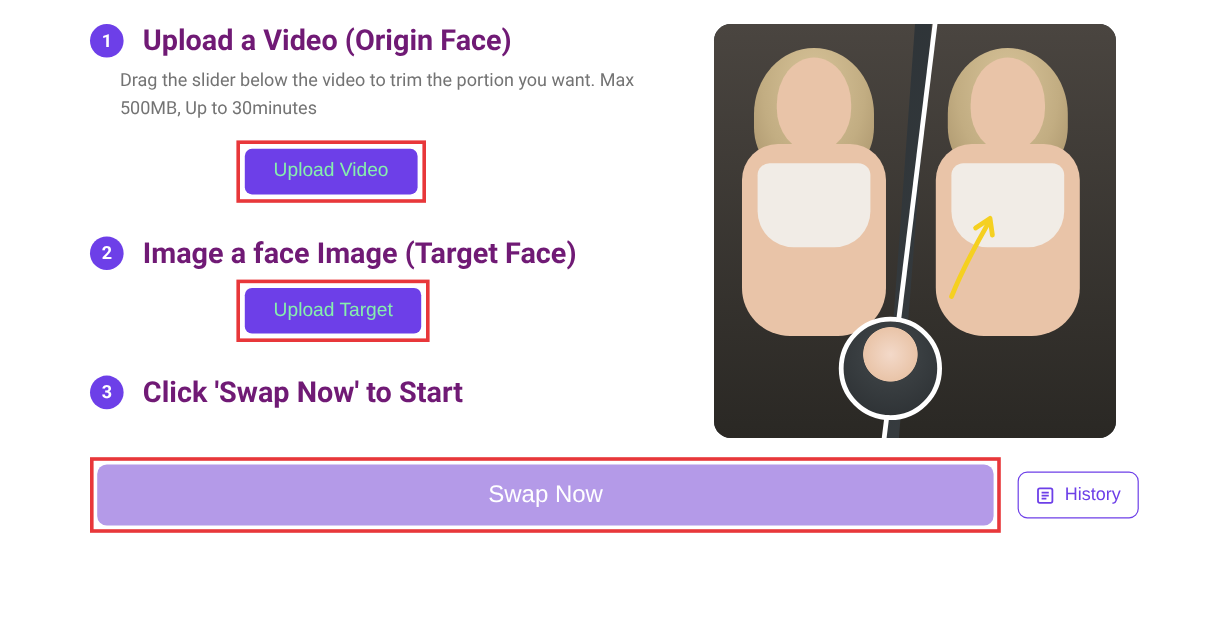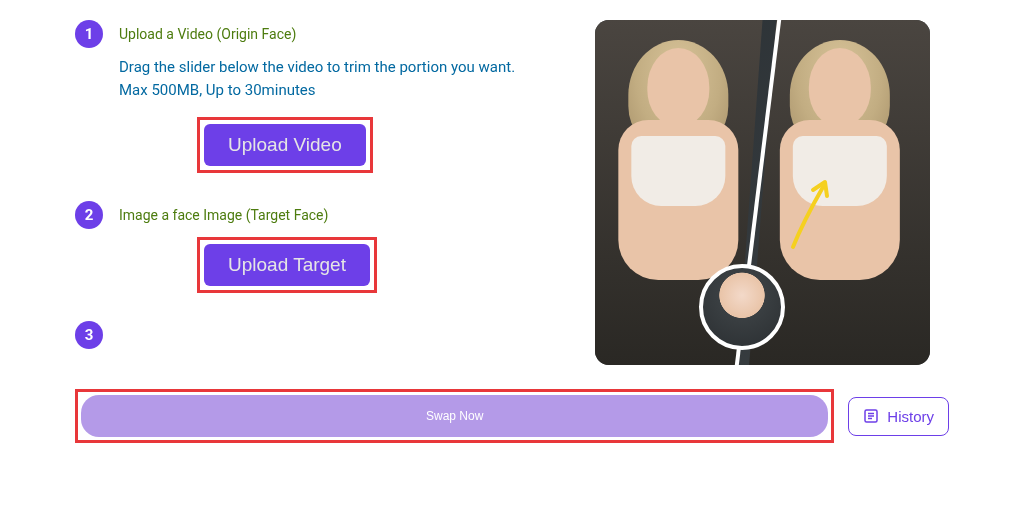--- a/index.html
+++ b/index.html
@@ -36,43 +36,43 @@
       background: #6D3FE8;
       color: #fff;
       display: flex;
       align-items: center;
       justify-content: center;
       font-weight: 700;
       font-size: 15px;
       flex-shrink: 0;
     }
     .step-title {
-      font-size: 14px;
-      font-weight: 400;
-      color: #4d7c0f;
+      font-size: 24px;
+      font-weight: 700;
+      color: #701a75;
     }
     .step-desc {
       font-size: 15px;
-      color: #0369a1;
-      margin-left: 44px;
+      color: #737373;
+      margin-left: 25px;
       line-height: 1.5;
       margin-bottom: 16px;
     }
     .upload-btn-wrap {
       margin-left: 122px;
       display: inline-block;
       border: 3px solid #e8373a;
       padding: 4px;
     }
     .upload-btn {
       background: #6D3FE8;
-      color: #e5e5e5;
+      color: #86efac;
       border: none;
       padding: 10px 24px;
-      font-size: 19px;
+      font-size: 16px;
       font-weight: 500;
       border-radius: 6px;
       cursor: pointer;
     }
     .preview-image {
       width: 335px;
       height: 345px;
       border-radius: 14px;
       overflow: hidden;
       position: relative;
@@ -190,23 +190,23 @@
       flex: 1;
       border: 3px solid #e8373a;
       padding: 3px;
     }
     .swap-btn {
       width: 100%;
       background: #b49ae8;
       color: #fff;
       border: none;
       padding: 14px;
-      font-size: 12px;
+      font-size: 20px;
       font-weight: 500;
-      border-radius: 18px;
+      border-radius: 8px;
       cursor: pointer;
       text-align: center;
     }
     .history-btn {
       background: #fff;
       border: 1.5px solid #6D3FE8;
       color: #6D3FE8;
       padding: 10px 14px;
       border-radius: 8px;
       font-size: 15px;
@@ -244,20 +244,21 @@
         <div class="step-title">Image a face Image (Target Face)</div>
       </div>
       <div class="upload-btn-wrap">
         <button class="upload-btn">Upload Target</button>
       </div>
     </div>
 
     <div class="step">
       <div class="step-header">
         <div class="step-number">3</div>
+        <div class="step-title">Click 'Swap Now' to Start</div>
       </div>
     </div>
 
   </div>
 
   <div class="preview-image">
     <div class="preview-split">
       <div class="preview-left">
         <div class="figure">
           <div class="hair"></div>

